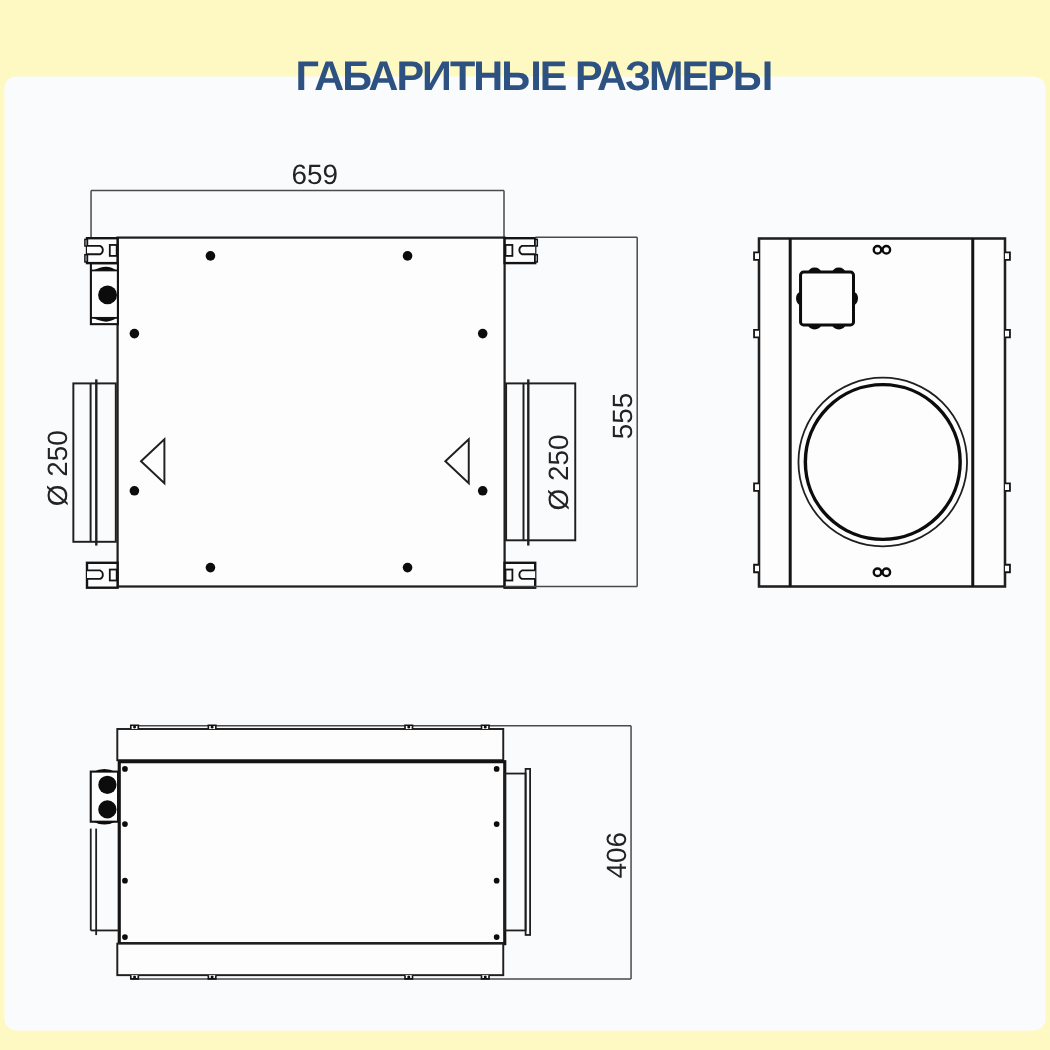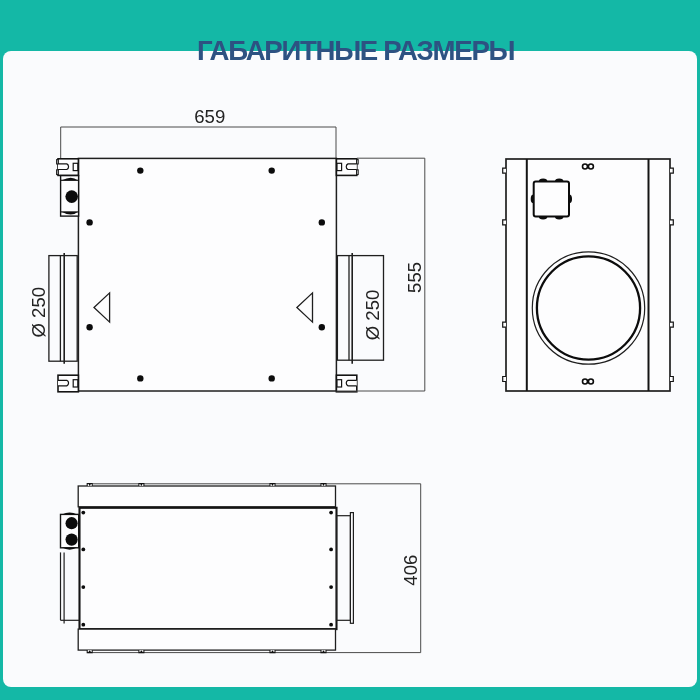--- a/index.html
+++ b/index.html
@@ -1,16 +1,16 @@
 <!DOCTYPE html>
 <html><head>
 <meta charset="utf-8">
 <style>
   html,body{margin:0;padding:0;background:#ffffff;}
-  #page{position:relative;width:700px;height:700px;background:#14b8a6;overflow:hidden;
+  #page{position:relative;width:700px;height:700px;background:#fef9c3;overflow:hidden;
         font-family:"Liberation Sans", sans-serif;}
   svg{position:absolute;left:0;top:0;}
   .lbl{font-family:"Liberation Sans", sans-serif;font-size:18.6px;fill:#232323;}
 </style>
 </head>
 <body>
 <div id="page">
 <svg width="700" height="700" viewBox="0 0 700 700">
 
   <rect x="3" y="51" width="694" height="636" rx="8" fill="#fafbfd"></rect>

